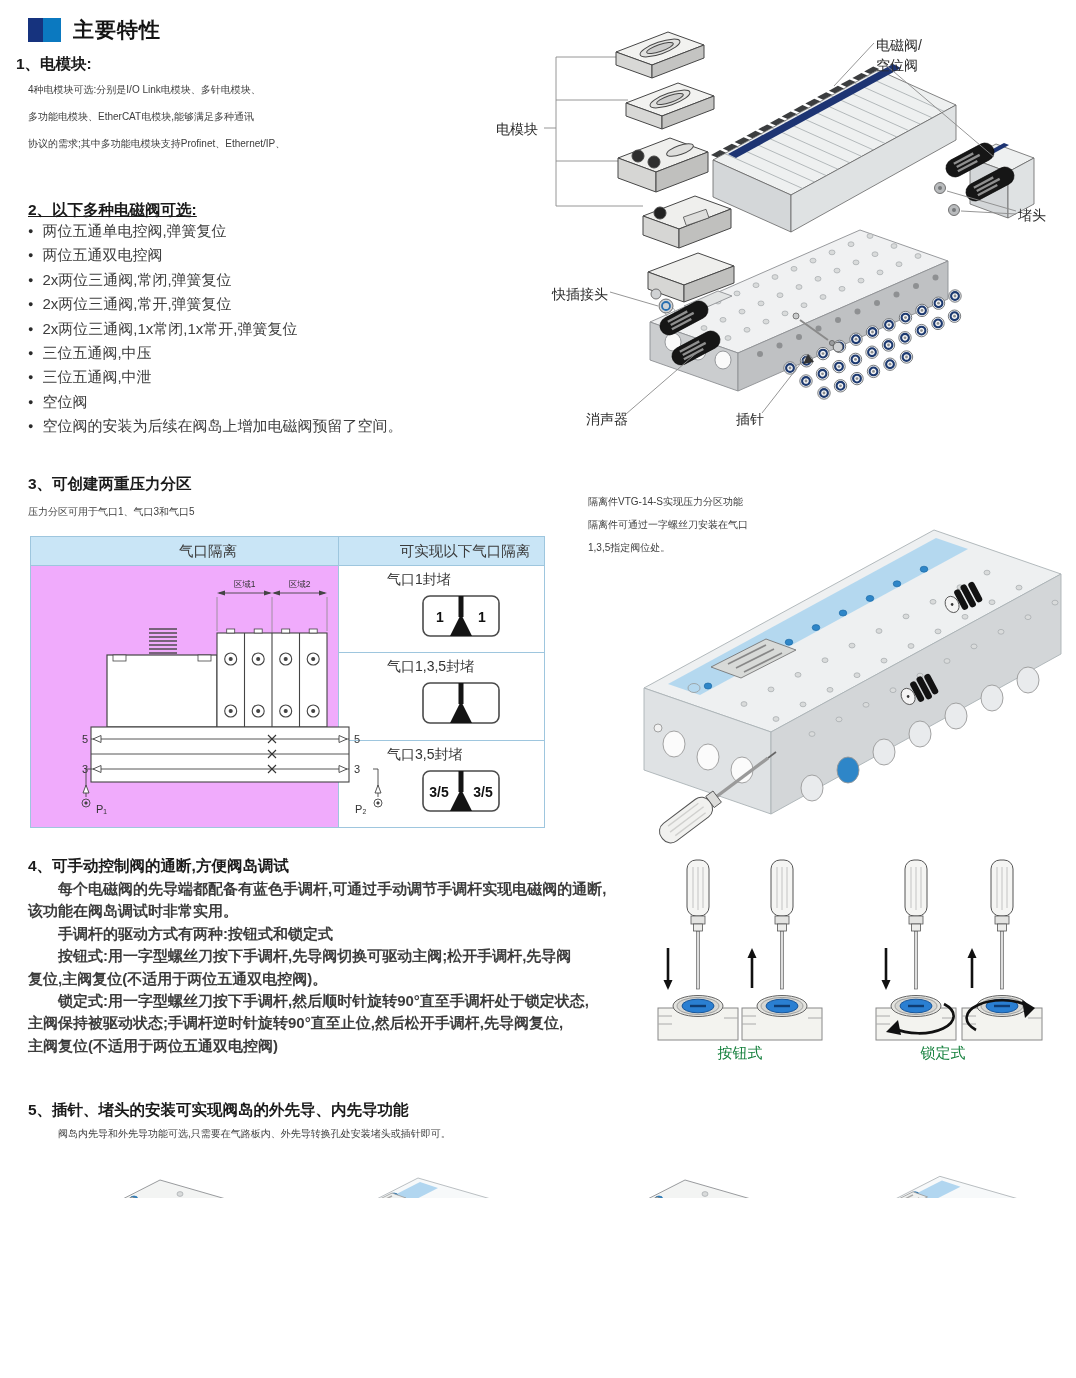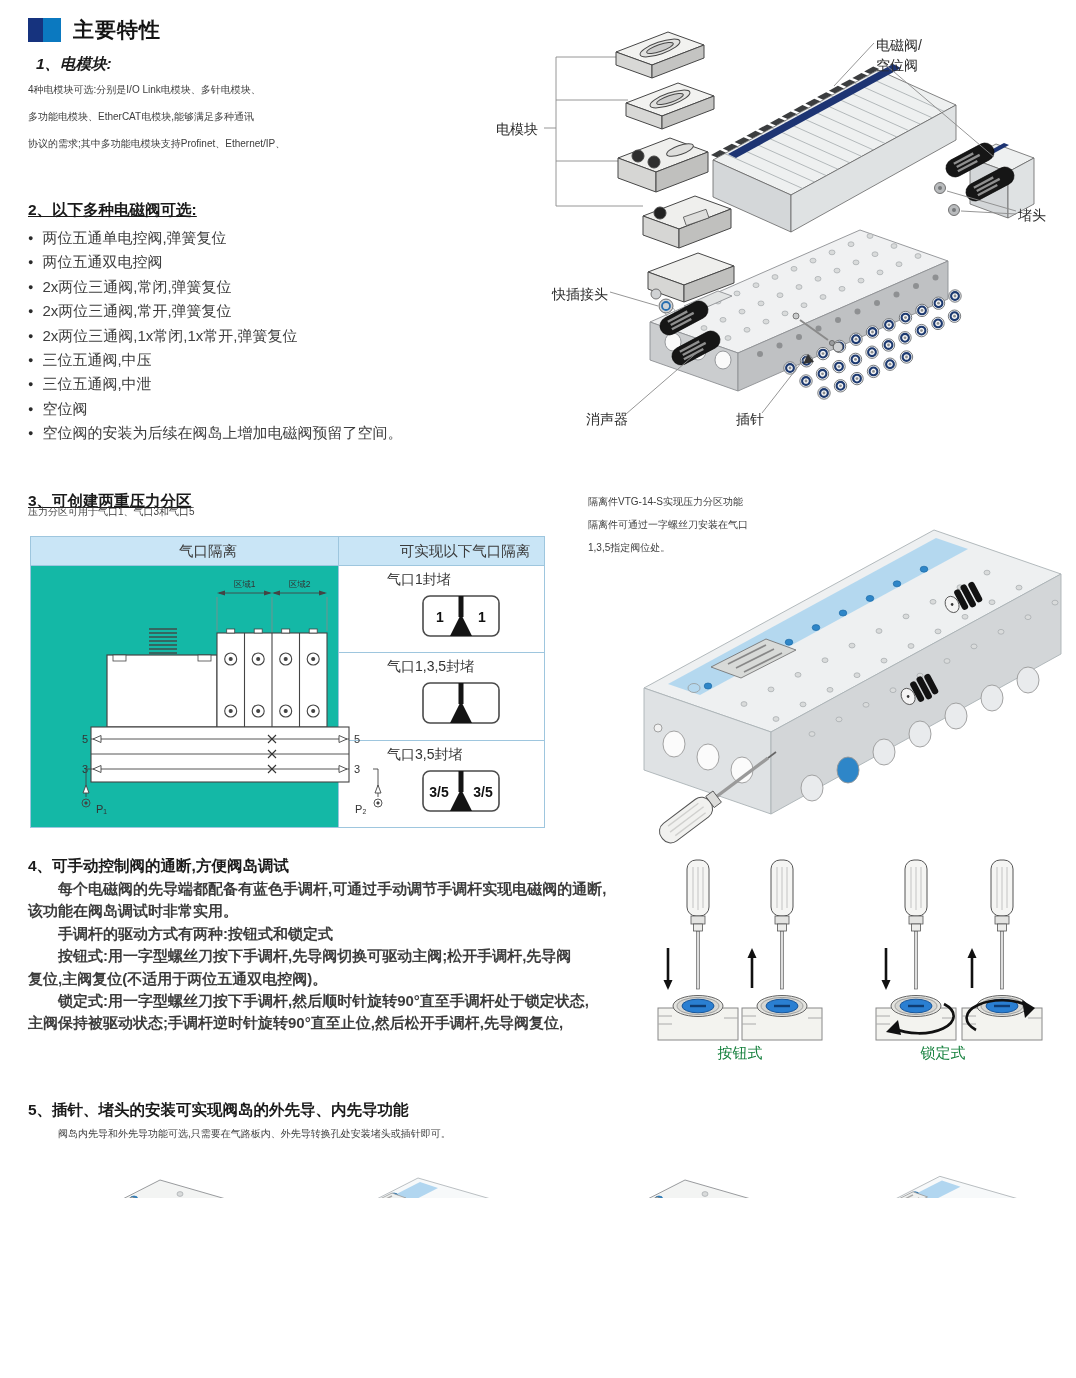--- a/index.html
+++ b/index.html
@@ -21,21 +21,21 @@
   ul.blt li{font-size:15px;line-height:23.4px;color:#3d3d3d;}
   ul.blt li::before{content:"\25CF";font-size:9px;vertical-align:2px;margin-right:9px;color:#2a2a2a;}
   
   table.ptab{border-collapse:collapse;width:514px;table-layout:fixed;}
   table.ptab td,table.ptab th{border:1px solid #9ec6de;padding-left:48px;}
   table.ptab th{background:#c9e5f6;height:26px;font-size:14.5px;font-weight:normal;color:#3a3a3a;}
   .pd-cell{padding:5px 10px 4px 10px;vertical-align:top;}
   .pd-label{font-size:14px;color:#333;margin-bottom:4px;}
   .pd-wrap{text-align:center;}
   .pd-num{font:bold 14px "Liberation Sans","DejaVu Sans",sans-serif;fill:#111;}
-  .schwrap{vertical-align:middle;text-align:center;background:#14b8a6;}
+  .schwrap{vertical-align:middle;text-align:center;background:#f0abfc;}
   
   .cap{font-size:15px;color:#15803d;text-align:center;}
   .svglbl{font-size:14px;fill:#2b2b2b;}
   .svglbl-s{font-size:10px;fill:#333;}
   .schtxt{font-size:11px;fill:#333;}
   .schtxt-s{font-size:8.5px;fill:#333;}
 </style>
 </head>
 <body>
 
@@ -99,29 +99,29 @@
   </svg>
 
   <div class="abs hdr">
     <span class="hdr-sq">
         <span class="l"></span>
         <span class="r"></span>
       </span>
     <span class="hdr-title">主要特性</span>
   </div>
 
-  <div class="abs sech" style="left:36px;top:54px;font-style:italic;">1、电模块:</div>
+  <div class="abs sech" style="left:16px;top:54px;">1、电模块:</div>
   <div class="abs" style="left:28px;top:76px;width:480px;">
     <div class="tline">4种电模块可选:分别是I/O Link电模块、多针电模块、</div>
     <div class="tline">多功能电模块、EtherCAT电模块,能够满足多种通讯</div>
     <div class="tline">协议的需求;其中多功能电模块支持Profinet、Ethernet/IP、</div>
   </div>
 
   <div class="abs sech" style="left:28px;top:200px;text-decoration:underline;">2、以下多种电磁阀可选:</div>
-  <ul class="abs blt" style="left:28px;top:219px;width:480px;margin-top:7px;">
+  <ul class="abs blt" style="left:28px;top:219px;width:480px;">
     <li>两位五通单电控阀,弹簧复位</li>
     <li>两位五通双电控阀</li>
     <li>2x两位三通阀,常闭,弹簧复位</li>
     <li>2x两位三通阀,常开,弹簧复位</li>
     <li>2x两位三通阀,1x常闭,1x常开,弹簧复位</li>
     <li>三位五通阀,中压</li>
     <li>三位五通阀,中泄</li>
     <li>空位阀</li>
     <li>空位阀的安装为后续在阀岛上增加电磁阀预留了空间。</li>
   </ul>
@@ -343,21 +343,21 @@
     </g>
     <text class="svglbl" x="388" y="40">电磁阀/</text>
     <text class="svglbl" x="388" y="60">空位阀</text>
     <text class="svglbl" x="8" y="124">电模块</text>
     <text class="svglbl" x="530" y="210">堵头</text>
     <text class="svglbl" x="64" y="289">快插接头</text>
     <text class="svglbl" x="98" y="414">消声器</text>
     <text class="svglbl" x="248" y="414">插针</text>
   </svg>
 
-  <div class="abs sech" style="left:28px;top:491px;text-decoration:underline;">3、可创建两重压力分区</div>
+  <div class="abs sech" style="left:28px;top:474px;">3、可创建两重压力分区</div>
   <div class="abs tline" style="left:28px;top:498px;">压力分区可用于气口1、气口3和气口5</div>
 
   <table class="abs ptab" style="left:30px;top:536px;">
     <colgroup>
         <col style="width:308px">
         <col style="width:206px">
       </colgroup>
     <tbody>
         <tr>
       <th>气口隔离</th>
@@ -596,20 +596,21 @@
 
   <div class="abs sech" style="left:28px;top:856px;">4、可手动控制阀的通断,方便阀岛调试</div>
   <div class="abs" style="left:28px;top:878px;width:625px;">
     <div class="t4line ind">每个电磁阀的先导端都配备有蓝色手调杆,可通过手动调节手调杆实现电磁阀的通断,</div>
     <div class="t4line">该功能在阀岛调试时非常实用。</div>
     <div class="t4line ind">手调杆的驱动方式有两种:按钮式和锁定式</div>
     <div class="t4line ind">按钮式:用一字型螺丝刀按下手调杆,先导阀切换可驱动主阀;松开手调杆,先导阀</div>
     <div class="t4line">复位,主阀复位(不适用于两位五通双电控阀)。</div>
     <div class="t4line ind">锁定式:用一字型螺丝刀按下手调杆,然后顺时针旋转90°直至手调杆处于锁定状态,</div>
     <div class="t4line">主阀保持被驱动状态;手调杆逆时针旋转90°直至止位,然后松开手调杆,先导阀复位,</div>
+    <div class="t4line">主阀复位(不适用于两位五通双电控阀)</div>
   </div>
 
   <svg class="abs" style="left:650px;top:858px;" width="185" height="184" viewBox="0 0 185 184">
     <use href="#sd-base" x="48" y="0"></use>
     <use href="#sd-base" x="132" y="0"></use>
     <use href="#arr-d" x="18" y="90"></use>
     <use href="#arr-u" x="102" y="90"></use>
   </svg>
 
   <svg class="abs" style="left:868px;top:858px;" width="190" height="184" viewBox="0 0 190 184">

